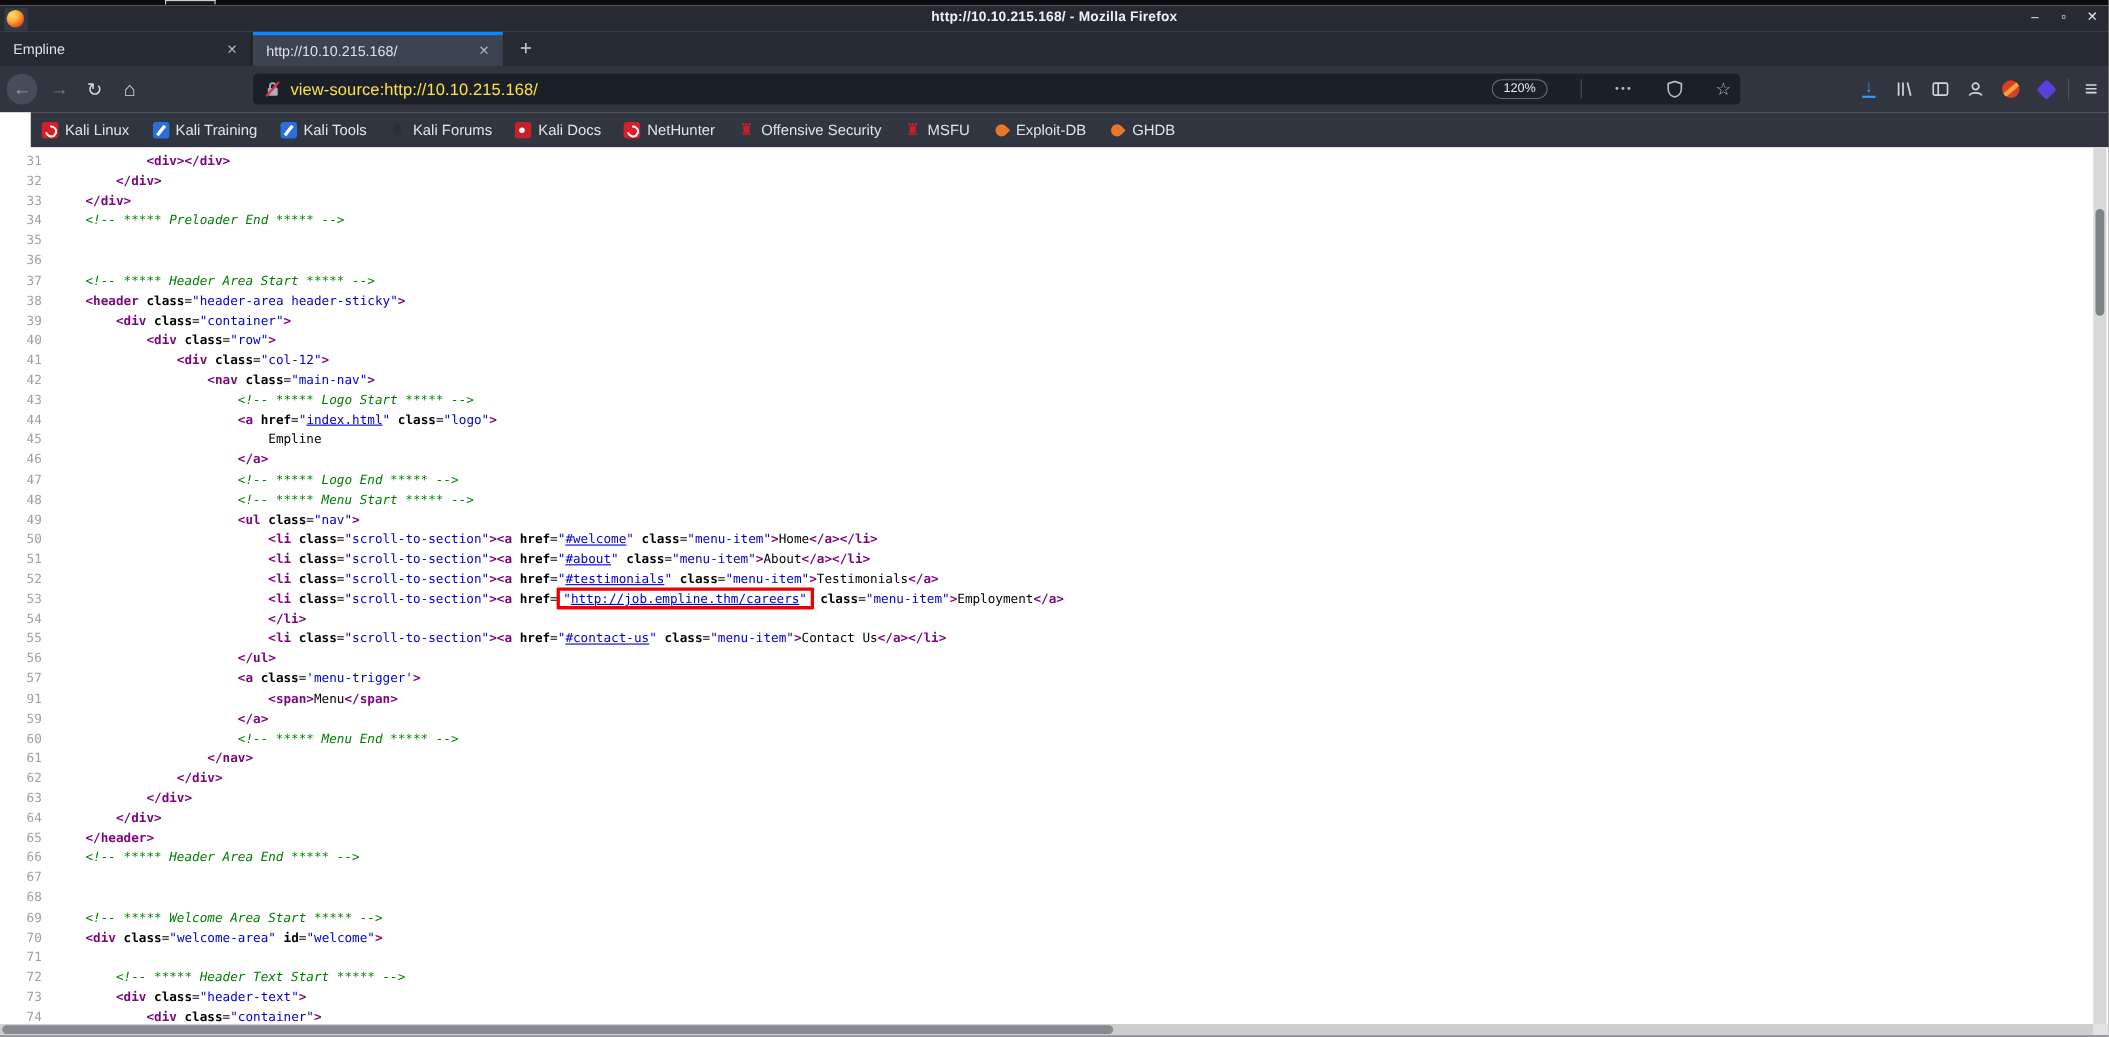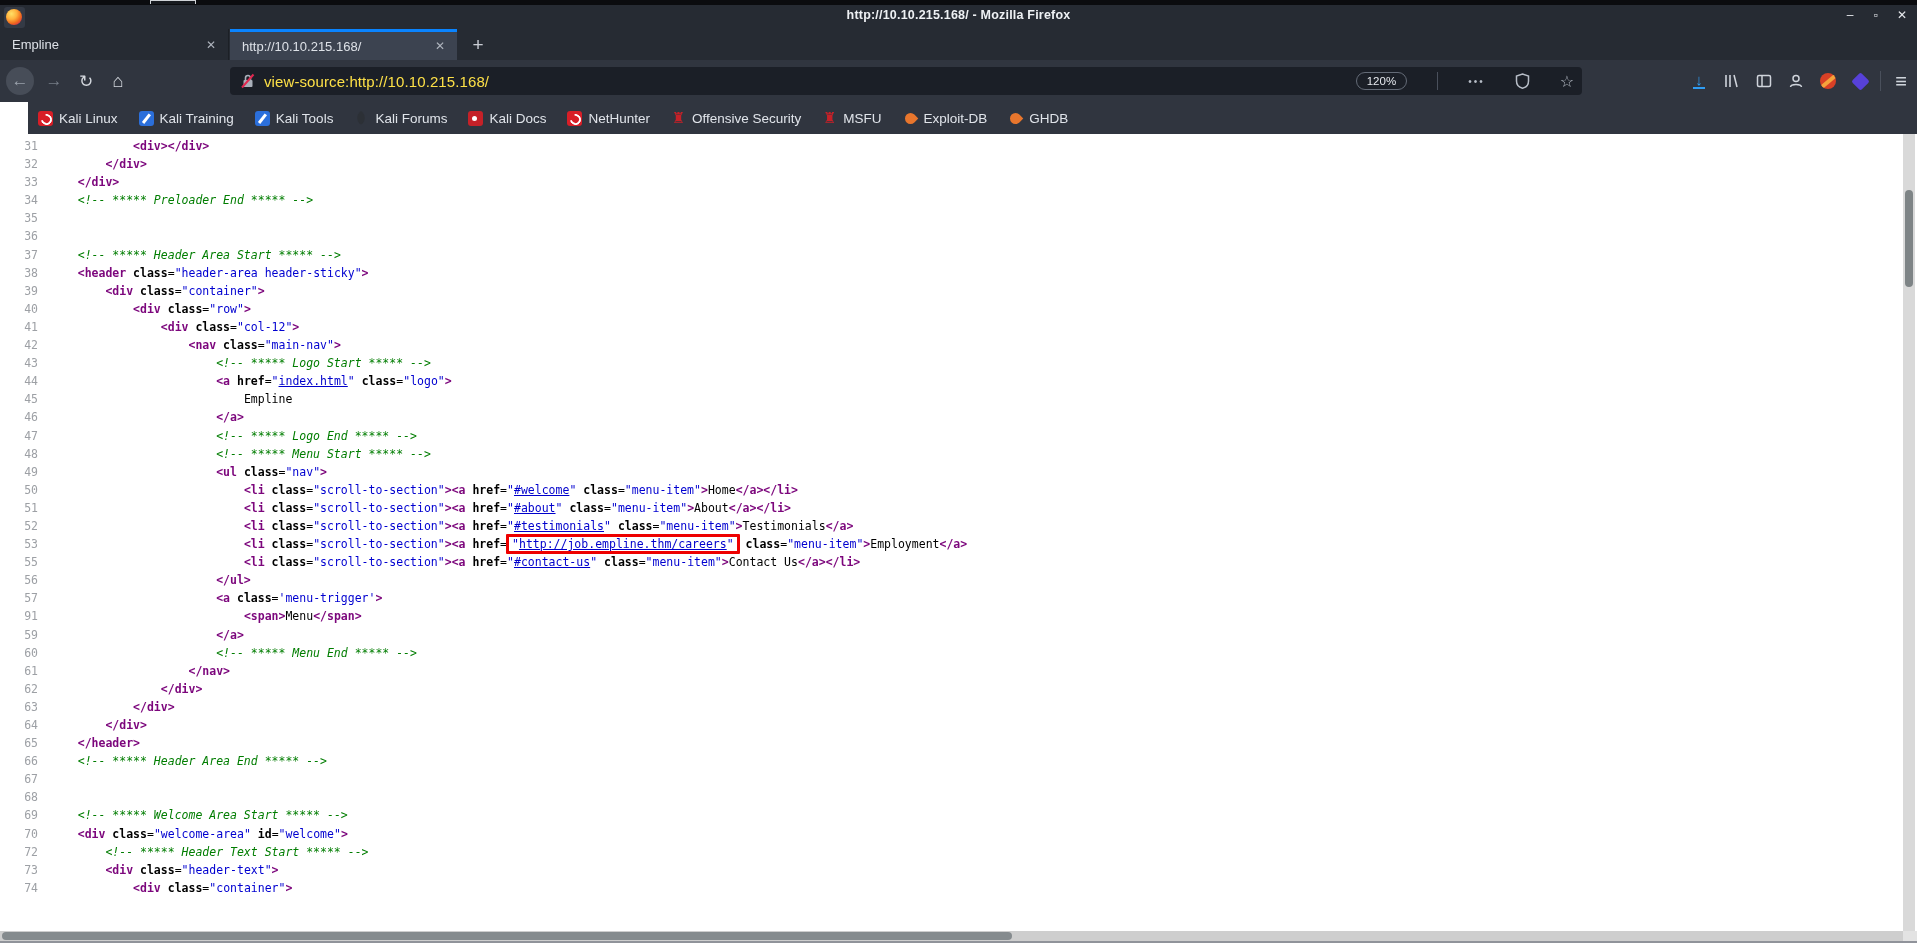--- a/index.html
+++ b/index.html
@@ -249,36 +249,38 @@
         <div class="line"><span class="ln">44</span><span class="cd">                        <span class="c-tag">&lt;a </span><span class="c-attr">href</span><span class="c-pln">=</span><span class="c-val">"</span><span class="c-link">index.html</span><span class="c-val">"</span><span class="c-pln"> </span><span class="c-attr">class</span><span class="c-pln">=</span><span class="c-val">"logo"</span><span class="c-tag">&gt;</span></span></div>
         <div class="line"><span class="ln">45</span><span class="cd">                            <span class="c-txt">Empline</span></span></div>
         <div class="line"><span class="ln">46</span><span class="cd">                        <span class="c-tag">&lt;/a&gt;</span></span></div>
         <div class="line"><span class="ln">47</span><span class="cd">                        <span class="c-com">&lt;!-- ***** Logo End ***** --&gt;</span></span></div>
         <div class="line"><span class="ln">48</span><span class="cd">                        <span class="c-com">&lt;!-- ***** Menu Start ***** --&gt;</span></span></div>
         <div class="line"><span class="ln">49</span><span class="cd">                        <span class="c-tag">&lt;ul </span><span class="c-attr">class</span><span class="c-pln">=</span><span class="c-val">"nav"</span><span class="c-tag">&gt;</span></span></div>
         <div class="line"><span class="ln">50</span><span class="cd">                            <span class="c-tag">&lt;li </span><span class="c-attr">class</span><span class="c-pln">=</span><span class="c-val">"scroll-to-section"</span><span class="c-tag">&gt;&lt;a </span><span class="c-attr">href</span><span class="c-pln">=</span><span class="c-val">"</span><span class="c-link">#welcome</span><span class="c-val">"</span><span class="c-pln"> </span><span class="c-attr">class</span><span class="c-pln">=</span><span class="c-val">"menu-item"</span><span class="c-tag">&gt;</span><span class="c-txt">Home</span><span class="c-tag">&lt;/a&gt;&lt;/li&gt;</span></span></div>
         <div class="line"><span class="ln">51</span><span class="cd">                            <span class="c-tag">&lt;li </span><span class="c-attr">class</span><span class="c-pln">=</span><span class="c-val">"scroll-to-section"</span><span class="c-tag">&gt;&lt;a </span><span class="c-attr">href</span><span class="c-pln">=</span><span class="c-val">"</span><span class="c-link">#about</span><span class="c-val">"</span><span class="c-pln"> </span><span class="c-attr">class</span><span class="c-pln">=</span><span class="c-val">"menu-item"</span><span class="c-tag">&gt;</span><span class="c-txt">About</span><span class="c-tag">&lt;/a&gt;&lt;/li&gt;</span></span></div>
         <div class="line"><span class="ln">52</span><span class="cd">                            <span class="c-tag">&lt;li </span><span class="c-attr">class</span><span class="c-pln">=</span><span class="c-val">"scroll-to-section"</span><span class="c-tag">&gt;&lt;a </span><span class="c-attr">href</span><span class="c-pln">=</span><span class="c-val">"</span><span class="c-link">#testimonials</span><span class="c-val">"</span><span class="c-pln"> </span><span class="c-attr">class</span><span class="c-pln">=</span><span class="c-val">"menu-item"</span><span class="c-tag">&gt;</span><span class="c-txt">Testimonials</span><span class="c-tag">&lt;/a&gt;</span></span></div>
         <div class="line"><span class="ln">53</span><span class="cd">                            <span class="c-tag">&lt;li </span><span class="c-attr">class</span><span class="c-pln">=</span><span class="c-val">"scroll-to-section"</span><span class="c-tag">&gt;&lt;a </span><span class="c-attr">href</span><span class="c-pln">=</span><span class="redbox"><span class="c-val">"</span><span class="c-link">http://job.empline.thm/careers</span><span class="c-val">"</span></span><span class="c-pln"> </span><span class="c-attr">class</span><span class="c-pln">=</span><span class="c-val">"menu-item"</span><span class="c-tag">&gt;</span><span class="c-txt">Employment</span><span class="c-tag">&lt;/a&gt;</span></span></div>
+        <div class="line"><span class="ln">54</span><span class="cd">                            <span class="c-tag">&lt;/li&gt;</span></span></div>
         <div class="line"><span class="ln">55</span><span class="cd">                            <span class="c-tag">&lt;li </span><span class="c-attr">class</span><span class="c-pln">=</span><span class="c-val">"scroll-to-section"</span><span class="c-tag">&gt;&lt;a </span><span class="c-attr">href</span><span class="c-pln">=</span><span class="c-val">"</span><span class="c-link">#contact-us</span><span class="c-val">"</span><span class="c-pln"> </span><span class="c-attr">class</span><span class="c-pln">=</span><span class="c-val">"menu-item"</span><span class="c-tag">&gt;</span><span class="c-txt">Contact Us</span><span class="c-tag">&lt;/a&gt;&lt;/li&gt;</span></span></div>
         <div class="line"><span class="ln">56</span><span class="cd">                        <span class="c-tag">&lt;/ul&gt;</span></span></div>
         <div class="line"><span class="ln">57</span><span class="cd">                        <span class="c-tag">&lt;a </span><span class="c-attr">class</span><span class="c-pln">=</span><span class="c-val">'menu-trigger'</span><span class="c-tag">&gt;</span></span></div>
         <div class="line"><span class="ln">91</span><span class="cd">                            <span class="c-tag">&lt;span&gt;</span><span class="c-txt">Menu</span><span class="c-tag">&lt;/span&gt;</span></span></div>
         <div class="line"><span class="ln">59</span><span class="cd">                        <span class="c-tag">&lt;/a&gt;</span></span></div>
         <div class="line"><span class="ln">60</span><span class="cd">                        <span class="c-com">&lt;!-- ***** Menu End ***** --&gt;</span></span></div>
         <div class="line"><span class="ln">61</span><span class="cd">                    <span class="c-tag">&lt;/nav&gt;</span></span></div>
         <div class="line"><span class="ln">62</span><span class="cd">                <span class="c-tag">&lt;/div&gt;</span></span></div>
         <div class="line"><span class="ln">63</span><span class="cd">            <span class="c-tag">&lt;/div&gt;</span></span></div>
         <div class="line"><span class="ln">64</span><span class="cd">        <span class="c-tag">&lt;/div&gt;</span></span></div>
         <div class="line"><span class="ln">65</span><span class="cd">    <span class="c-tag">&lt;/header&gt;</span></span></div>
         <div class="line"><span class="ln">66</span><span class="cd">    <span class="c-com">&lt;!-- ***** Header Area End ***** --&gt;</span></span></div>
         <div class="line"><span class="ln">67</span><span class="cd"></span></div>
         <div class="line"><span class="ln">68</span><span class="cd"></span></div>
         <div class="line"><span class="ln">69</span><span class="cd">    <span class="c-com">&lt;!-- ***** Welcome Area Start ***** --&gt;</span></span></div>
         <div class="line"><span class="ln">70</span><span class="cd">    <span class="c-tag">&lt;div </span><span class="c-attr">class</span><span class="c-pln">=</span><span class="c-val">"welcome-area"</span><span class="c-pln"> </span><span class="c-attr">id</span><span class="c-pln">=</span><span class="c-val">"welcome"</span><span class="c-tag">&gt;</span></span></div>
+        <div class="line"><span class="ln">71</span><span class="cd"></span></div>
         <div class="line"><span class="ln">72</span><span class="cd">        <span class="c-com">&lt;!-- ***** Header Text Start ***** --&gt;</span></span></div>
         <div class="line"><span class="ln">73</span><span class="cd">        <span class="c-tag">&lt;div </span><span class="c-attr">class</span><span class="c-pln">=</span><span class="c-val">"header-text"</span><span class="c-tag">&gt;</span></span></div>
         <div class="line"><span class="ln">74</span><span class="cd">            <span class="c-tag">&lt;div </span><span class="c-attr">class</span><span class="c-pln">=</span><span class="c-val">"container"</span><span class="c-tag">&gt;</span></span></div>
       </div>
   </div>
 
   <div class="vscroll">
     <div class="vthumb"></div>
   </div>
   <div class="hscroll">

